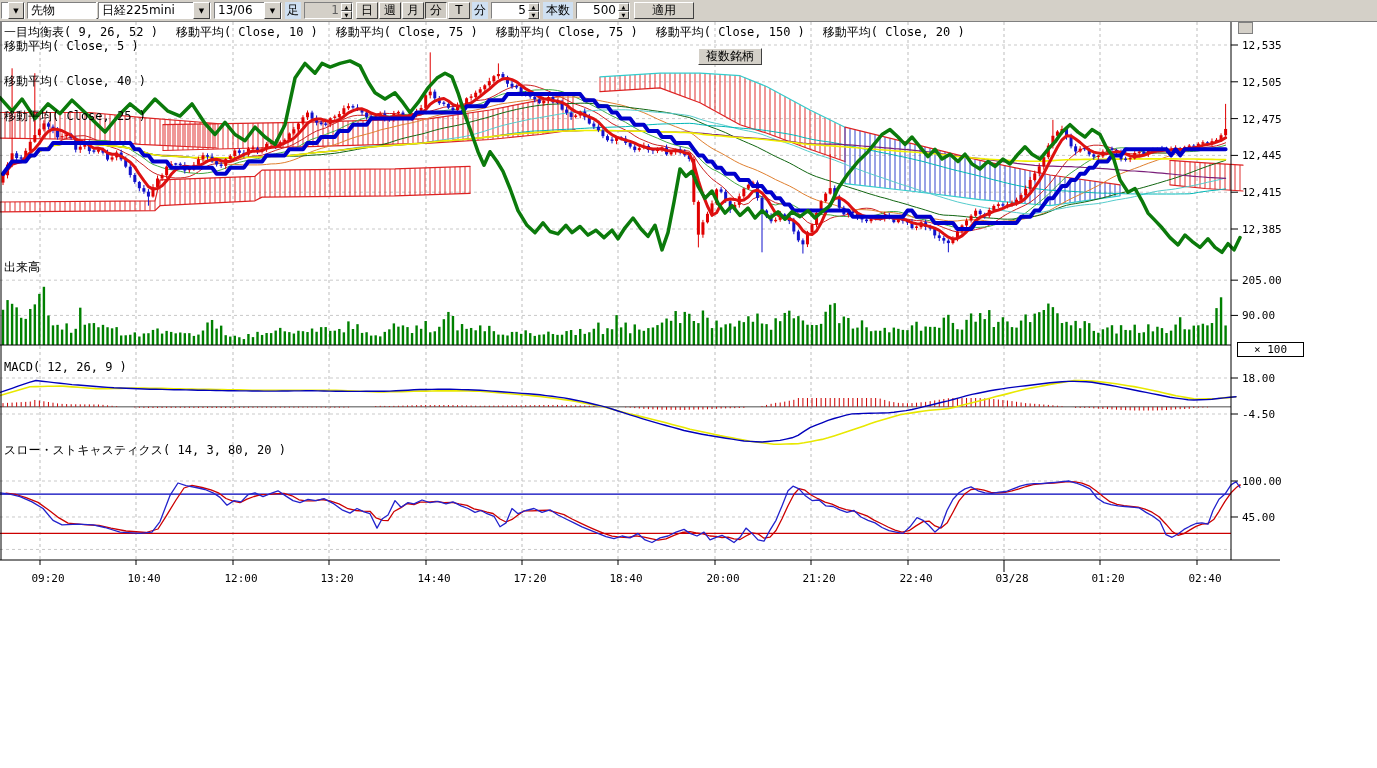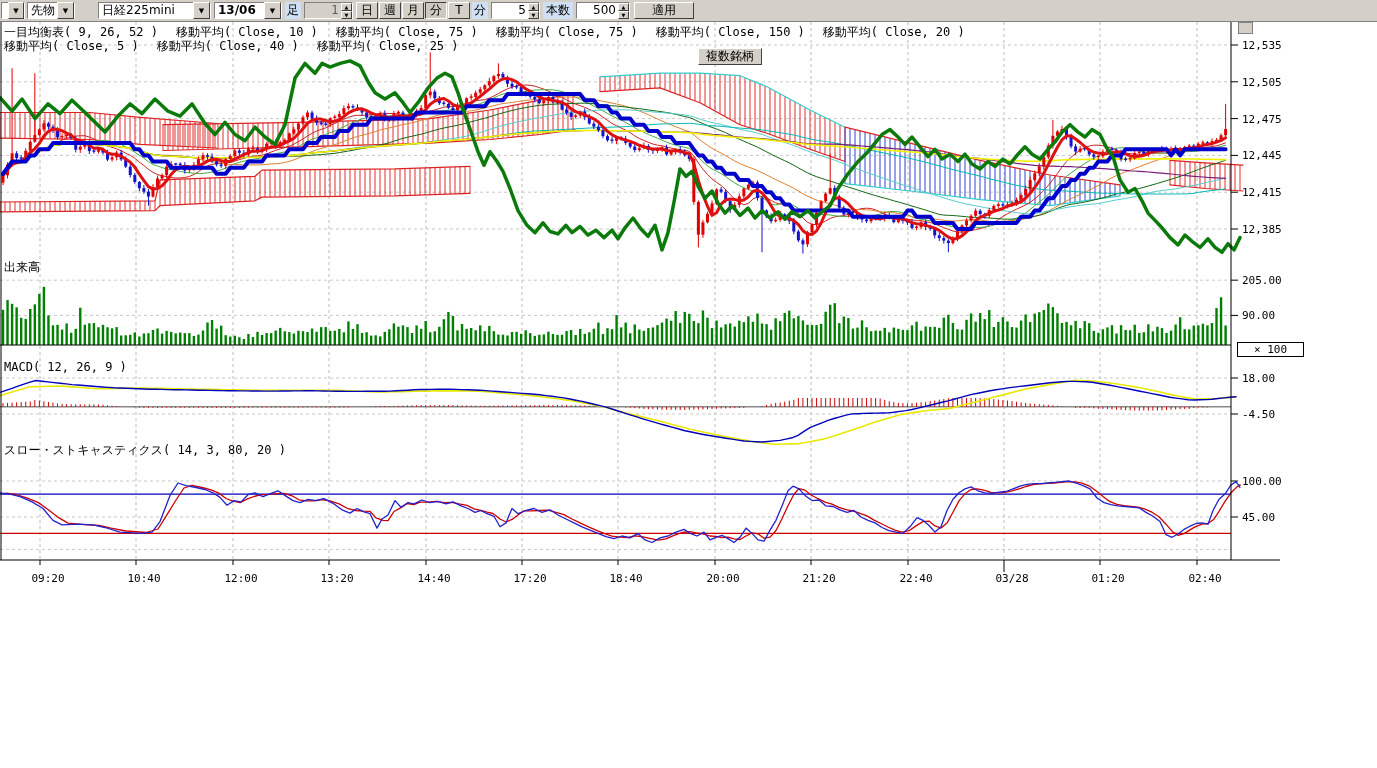--- a/index.html
+++ b/index.html
@@ -31,29 +31,29 @@
   #plot{position:absolute;left:0;top:0;z-index:5;}
 </style>
 </head>
 <body>
 
 <div id="toolbar">
   <div class="tb combo" style="left:1px;width:24px;">
     <span class="val"></span>
     <span class="arrowbtn">▼</span>
   </div>
-  <div class="tb combo" style="left:27px;width:48px;">
+  <div class="tb combo" style="left:27px;width:87px;">
     <span class="val">先物</span>
     <span class="arrowbtn">▼</span>
   </div>
   <div class="tb combo" style="left:98px;width:113px;">
     <span class="val">日経225mini</span>
     <span class="arrowbtn">▼</span>
   </div>
-  <div class="tb combo" style="left:214px;width:68px;font-weight:bold;">
+  <div class="tb combo" style="left:214px;width:68px;">
     <span class="val">13/06</span>
     <span class="arrowbtn">▼</span>
   </div>
   <div class="tb bluelabel" style="left:285px;width:16px;">足</div>
   <div class="tb spinner disabled" style="left:304px;width:49px;">
     <span class="num">1</span>
     <span class="spin">
         <div>▲</div>
         <div>▼</div>
       </span>
@@ -1598,21 +1598,21 @@
   </svg>
 
 <div class="ovl legendrow" style="left:4px;top:24px;" id="legend1">
     <span>一目均衡表( 9, 26, 52 )</span>
     <span>移動平均( Close, 10 )</span>
     <span>移動平均( Close, 75 )</span>
     <span>移動平均( Close, 75 )</span>
     <span>移動平均( Close, 150 )</span>
     <span>移動平均( Close, 20 )</span>
   </div>
-<div class="ovl legendrow" style="left:4px;top:38px;" id="legend2">
+<div class="ovl legendrow" style="left:4px;top:38px;flex-direction:column;" id="legend2">
     <span>移動平均( Close, 5 )</span>
     <span>移動平均( Close, 40 )</span>
     <span>移動平均( Close, 25 )</span>
   </div>
 
 <div class="ovl" style="left:4px;top:259px;font-size:12px;">出来高</div>
 <div class="ovl" style="left:4px;top:360px;font-size:12px;">MACD( 12, 26, 9 )</div>
 <div class="ovl" style="left:4px;top:442px;font-size:12px;">スロー・ストキャスティクス( 14, 3, 80, 20 )</div>
 
 <div id="multbox" style="left:1237px;top:342px;">× 100</div>

